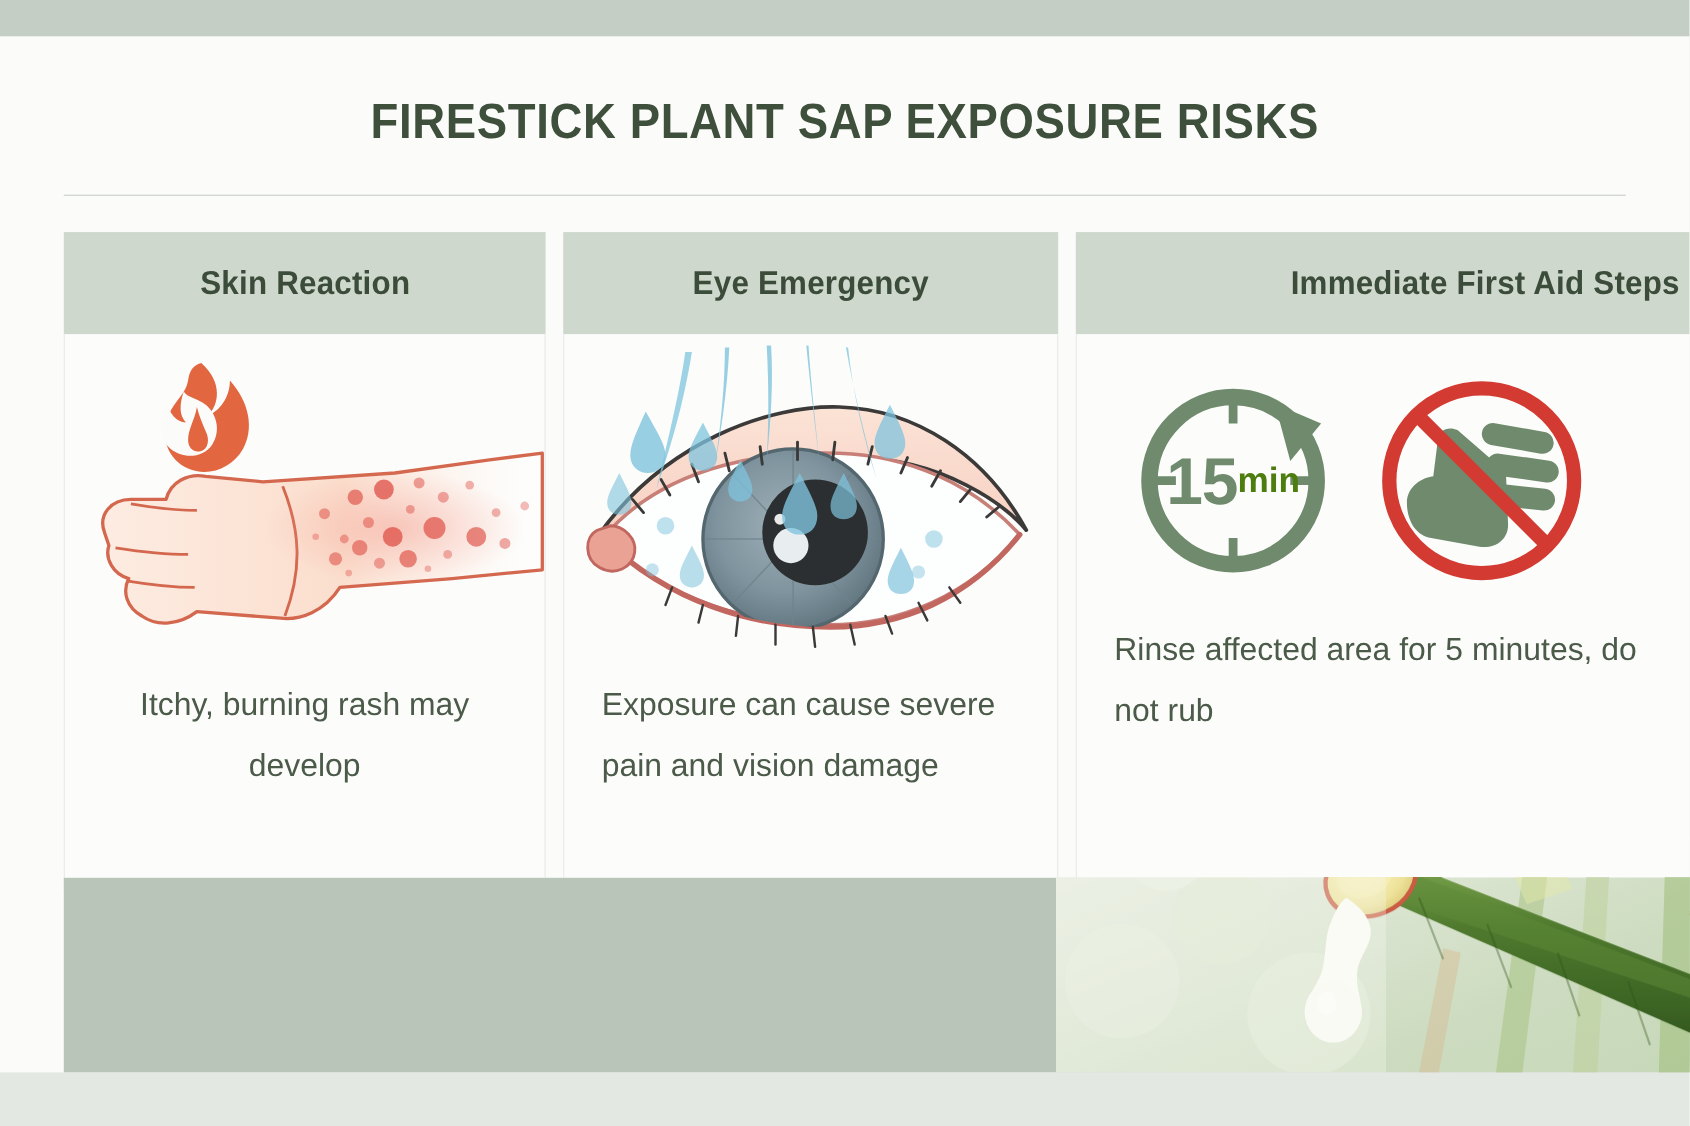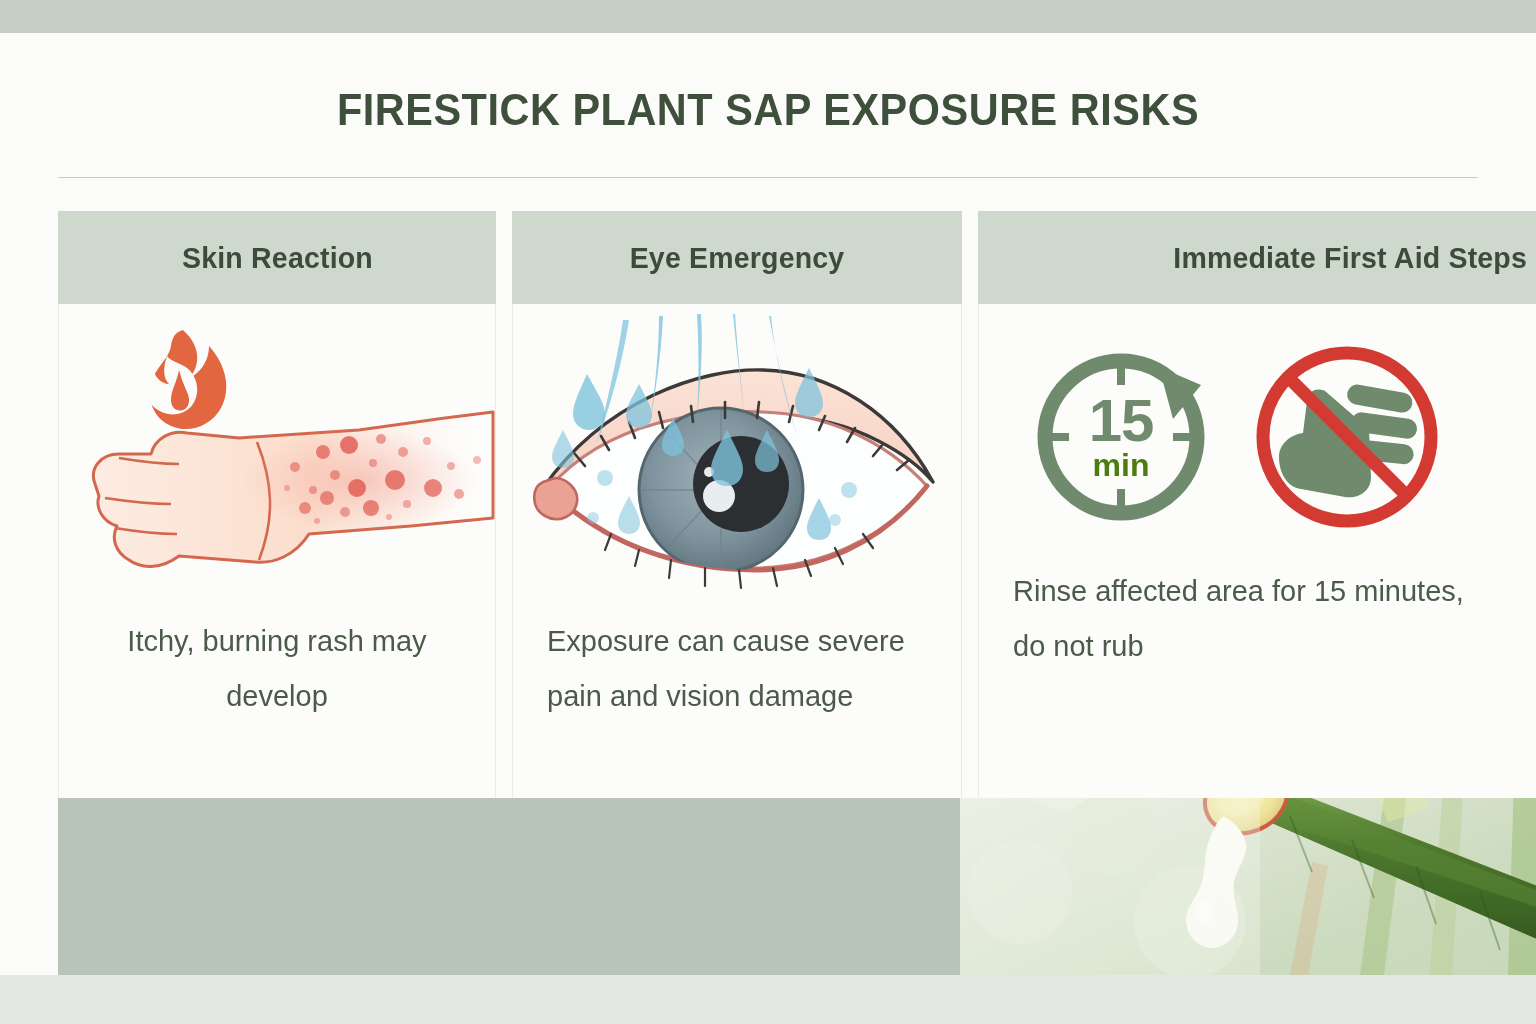--- a/index.html
+++ b/index.html
@@ -66,21 +66,21 @@
 
   
   .art1{position:absolute;left:0;top:8px;width:438px;height:290px;}
 
   
   .art2{position:absolute;left:0;top:8px;width:450px;height:290px;}
 
   
   .art3{position:absolute;left:0;top:18px;width:500px;height:230px;display:flex;gap:30px;align-items:center;padding-left:44px;}
   .timer{position:relative;width:196px;height:196px;}
-  .timer .t-txt{position:absolute;inset:0;display:flex;flex-direction:column;align-items:center;justify-content:center;}
+  .timer .t-txt{position:absolute;inset:0;display:flex;flex-direction:row;align-items:center;justify-content:center;}
   .t-15{font-weight:700;font-size:60px;color:#6f8a6c;line-height:.95;letter-spacing:-1px;}
   .t-min{font-weight:700;font-size:32px;color:#4d7c0f;line-height:1.05;}
   .norub{width:196px;height:196px;}
 
   
   .bottom-panel{position:absolute;left:58px;top:798px;width:1478px;height:177px;background:#b9c5b9;overflow:hidden;}
   .photo{position:absolute;left:902px;top:-86px;width:634px;height:263px;overflow:hidden;}
 </style>
 </head>
 <body>
@@ -327,21 +327,21 @@
                 <rect x="104" y="72" width="66" height="20" rx="10" transform="rotate(8 104 72)"></rect>
                 <rect x="106" y="100" width="60" height="20" rx="10" transform="rotate(6 106 100)"></rect>
               </g>
             </g>
 
             <circle cx="98" cy="98" r="84" fill="none" stroke="#d33a32" stroke-width="13"></circle>
             <line x1="40" y1="39" x2="157" y2="156" stroke="#d33a32" stroke-width="13" stroke-linecap="butt"></line>
           </svg>
         </div>
 
-        <div class="cap cap-l" style="top:260px;">Rinse affected area for 15 minutes, do not rub</div>
+        <div class="cap cap-l" style="top:260px;">Rinse affected area for 5 minutes, do not rub</div>
       </div>
     </div>
   </div>
 
   <div class="bottom-panel">
     <svg class="photo" viewBox="0 0 634 263" preserveAspectRatio="none">
       <defs>
         <linearGradient id="bgPhoto" x1="0" y1="0" x2="1" y2="1">
           <stop offset="0" stop-color="#eef2e9"></stop>
           <stop offset="0.35" stop-color="#dfe7d6"></stop>

